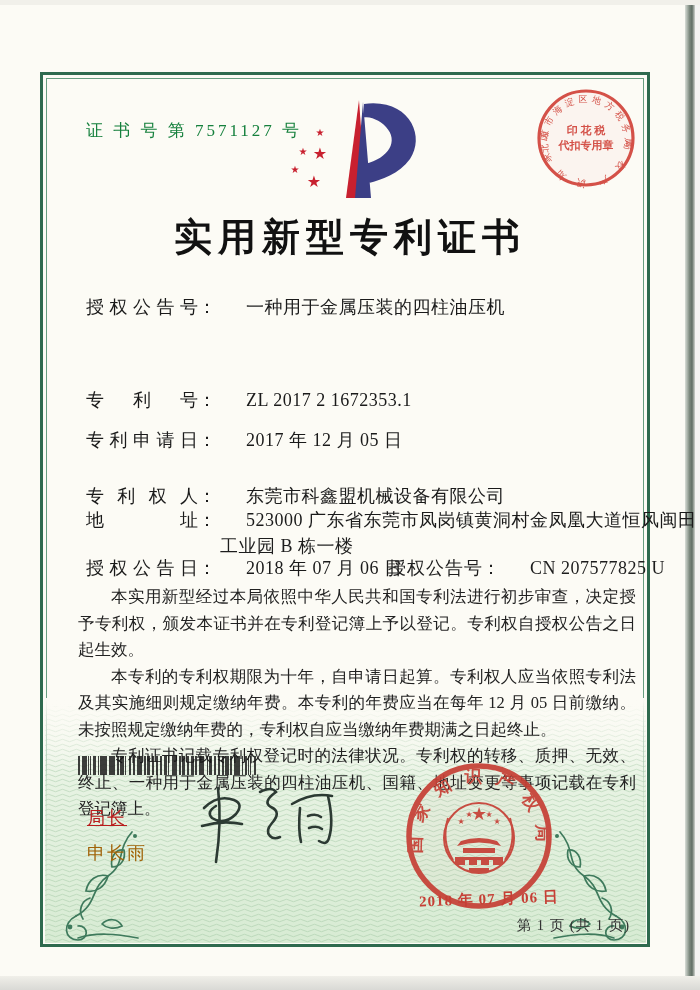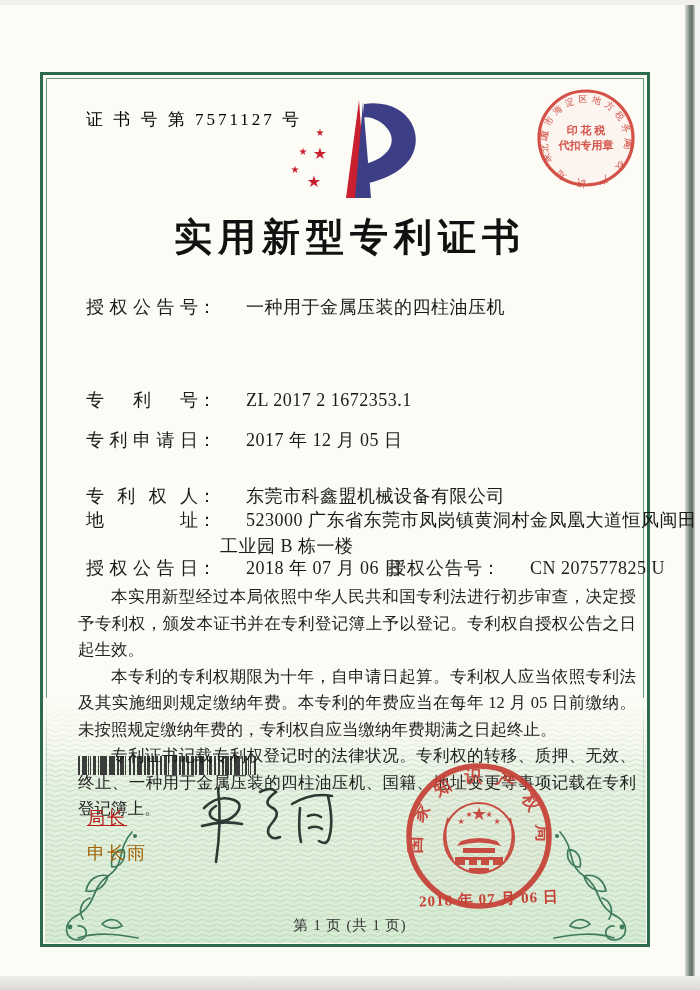--- a/index.html
+++ b/index.html
@@ -20,21 +20,21 @@
   
   .frame{position:absolute;left:40px;top:72px;width:610px;height:875px;
     box-sizing:border-box;border:3px solid #2e6a4e;}
   .frame-inner{position:absolute;inset:3px;border:1px solid #679e80;}
 
   .guilloche{position:absolute;left:45px;top:698px;}
   .flourish{position:absolute;top:828px;}
   .flourish.left{left:46px;}
   .flourish.right{left:540px;transform:scaleX(-1);}
 
-  .certnum{position:absolute;left:86px;top:108px;font-size:17px;letter-spacing:3px;color:#000000;}
+  .certnum{position:absolute;left:86px;top:119px;font-size:17px;letter-spacing:3px;color:#15803d;}
   .title{position:absolute;left:70px;top:212px;width:560px;text-align:center;
     font-size:38px;font-weight:bold;letter-spacing:6px;color:#111;}
 
   .logo{position:absolute;left:283px;top:96px;}
   .taxstamp{position:absolute;left:534px;top:86px;opacity:.88;}
 
   .row{position:absolute;left:86px;font-size:18px;white-space:nowrap;color:#1a1a1a;}
   .flabel{display:inline-block;width:112px;text-align:justify;text-align-last:justify;vertical-align:top;}
   .fcolon{display:inline-block;margin:0 2px 0 0;}
   .fvalue{display:inline-block;margin-left:28px;letter-spacing:.5px;}
@@ -53,21 +53,21 @@
       repeating-linear-gradient(90deg,transparent 0 10.3px,#161616 10.3px 11.4px);}
 
   .duty{position:absolute;left:87px;top:806px;font-size:18px;letter-spacing:2px;color:#b91c1c;text-decoration:underline;}
   .dutyname{position:absolute;left:87px;top:841px;font-size:18px;letter-spacing:2px;color:#a16207;}
   .signature{position:absolute;left:188px;top:774px;}
 
   .bigseal{position:absolute;left:399px;top:756px;opacity:.92;}
   .sealdate{position:absolute;left:409px;top:890px;width:160px;text-align:center;
     color:#c63f35;font-size:15px;letter-spacing:1px;transform:rotate(-2deg);font-weight:bold;}
 
-  .footer{position:absolute;left:70px;top:916px;width:560px;text-align:center;
+  .footer{position:absolute;left:70px;top:916px;width:560px;text-align:right;
     font-size:14.5px;color:#333;letter-spacing:1px;}
 
   svg text{font-family:"Liberation Serif","DejaVu Serif",serif;}
 </style>
 </head>
 <body>
 
 <div class="page">
 
   <div class="scan-edge-right"></div>

